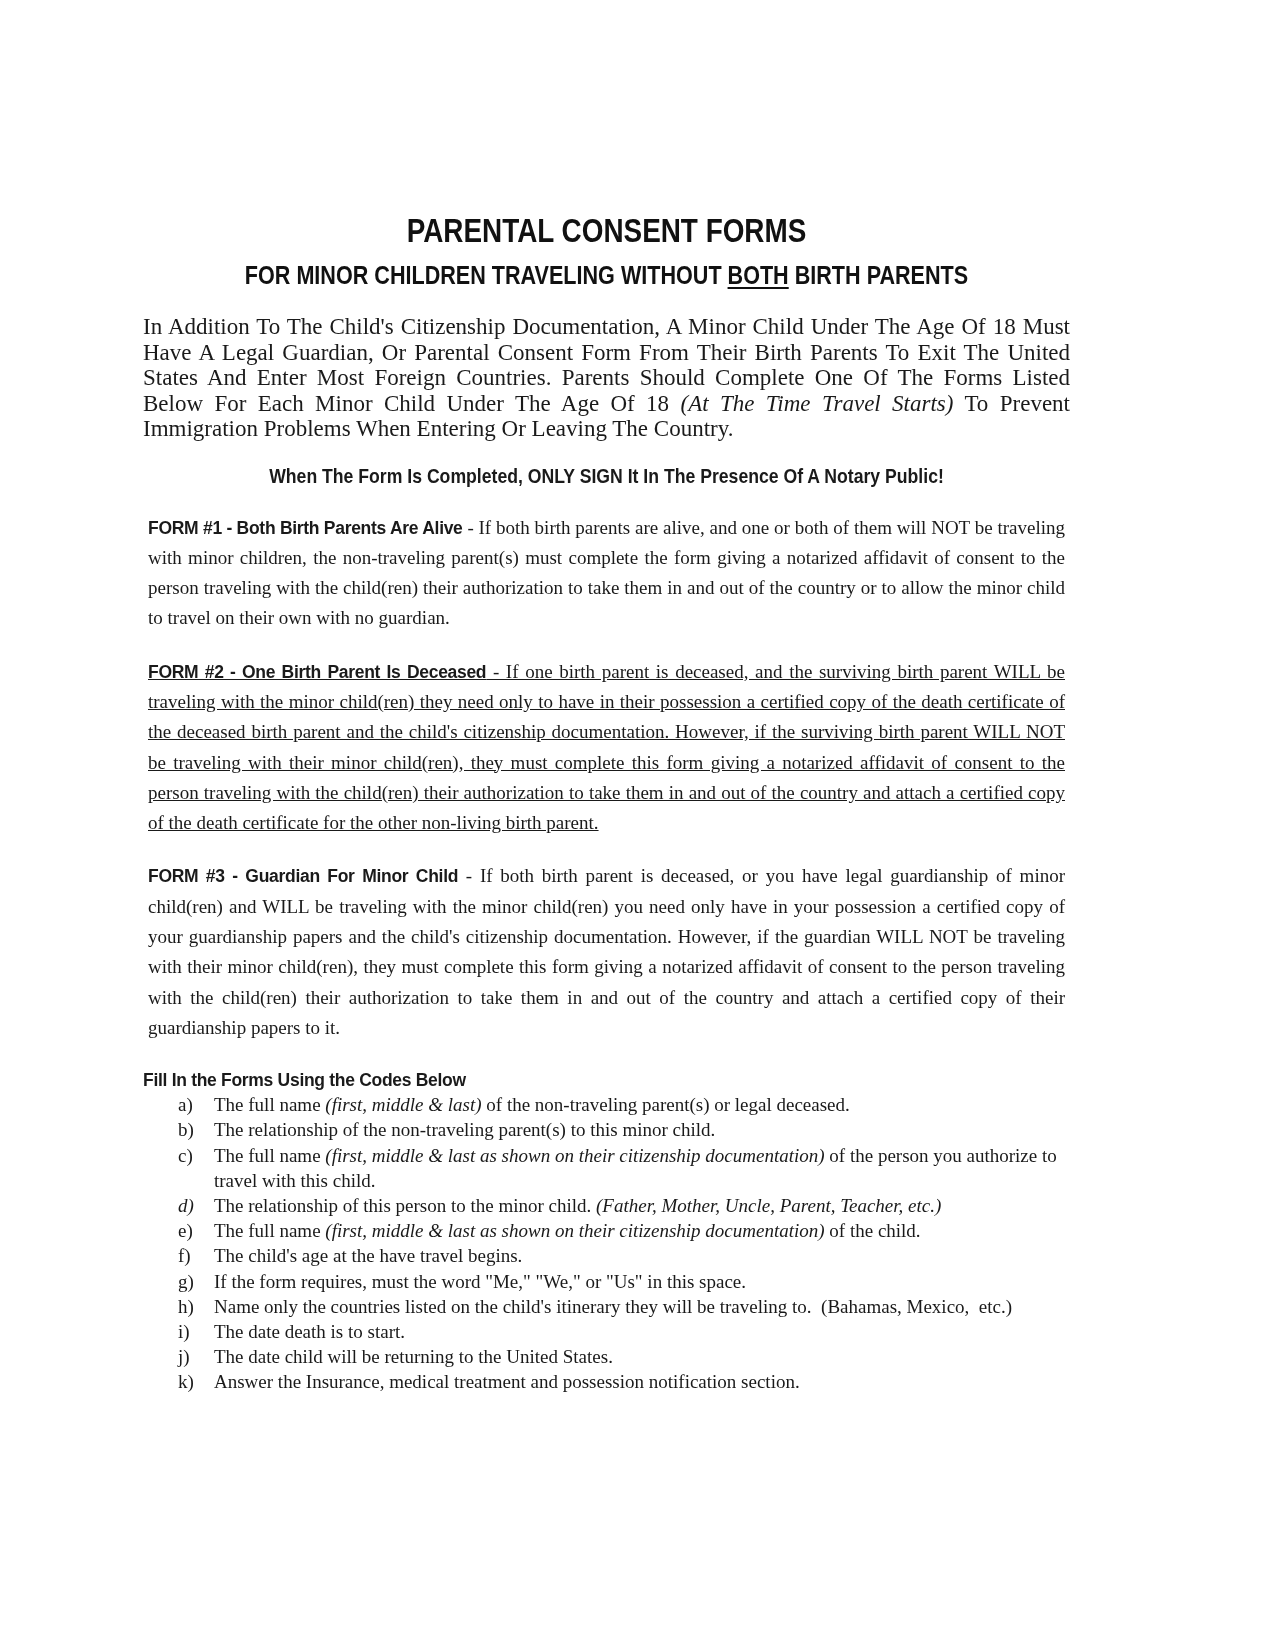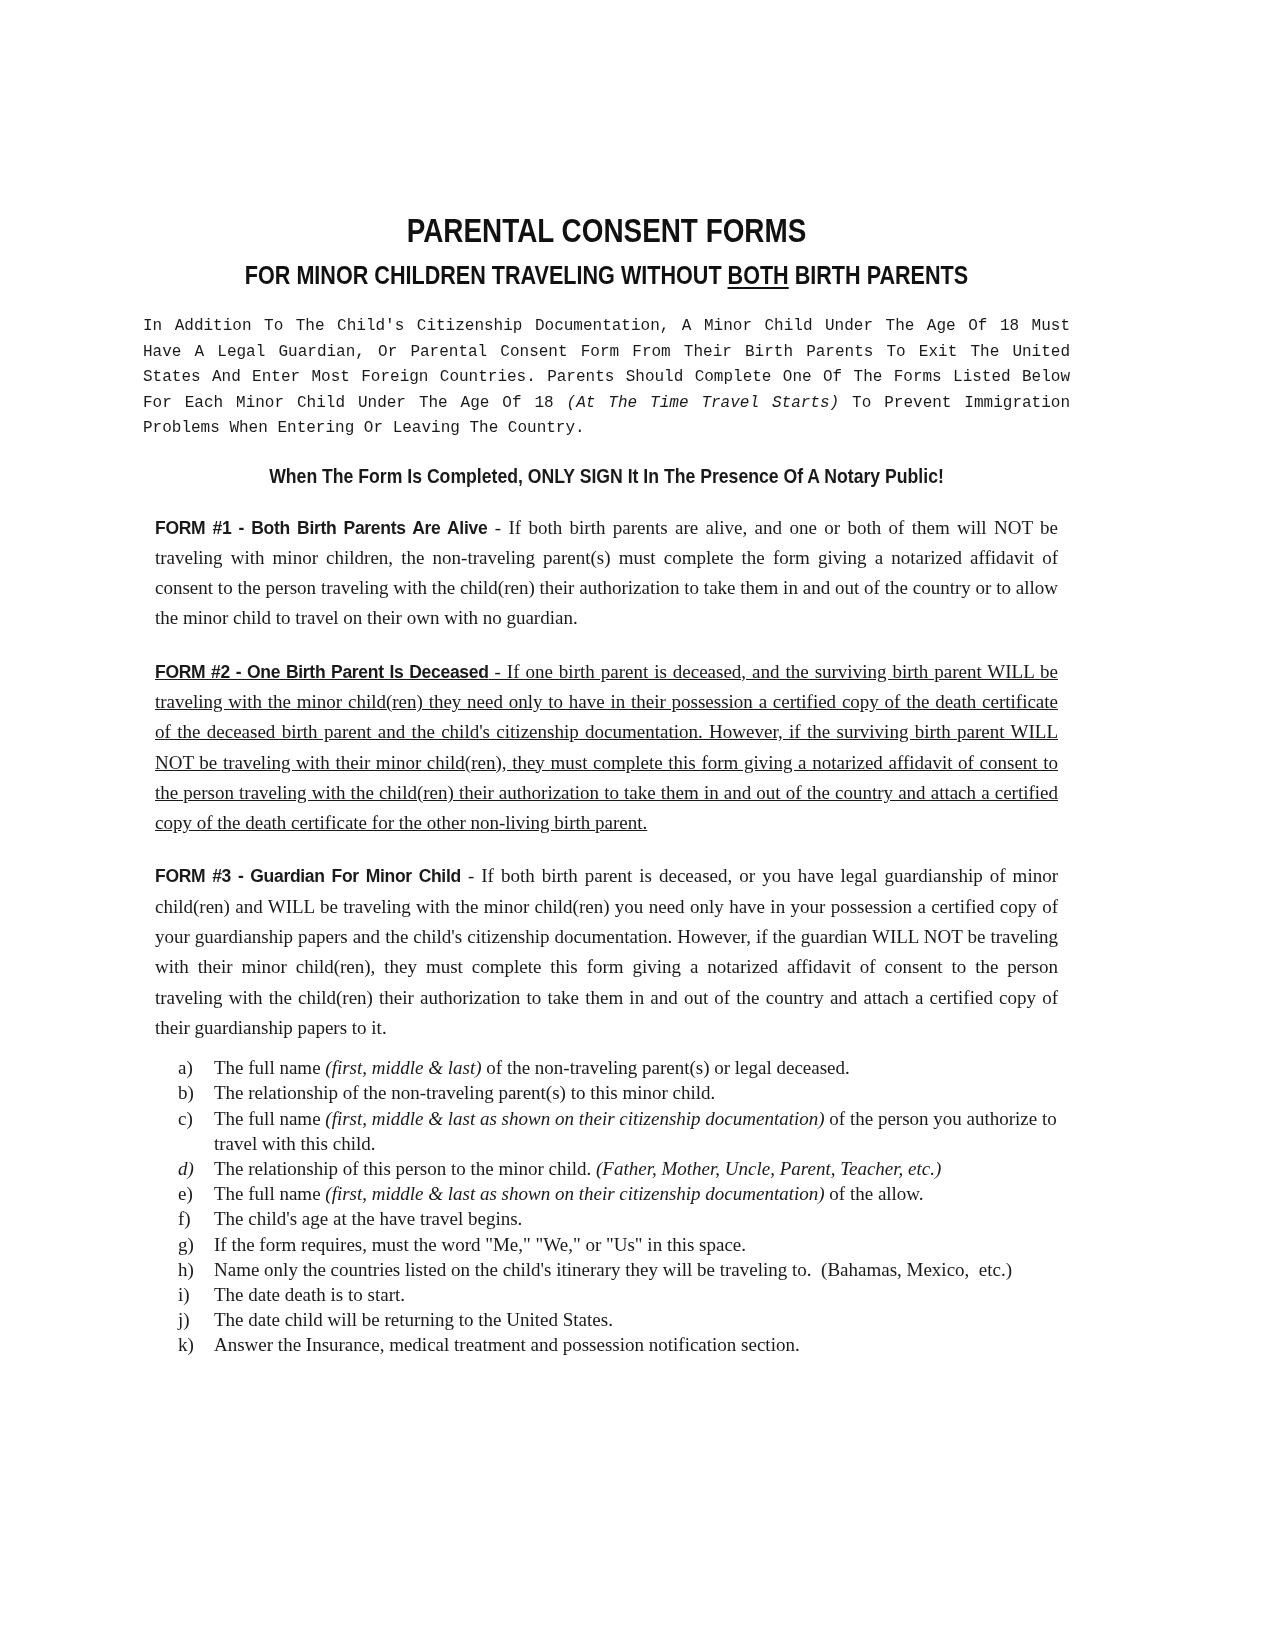--- a/index.html
+++ b/index.html
@@ -10,31 +10,31 @@
     font-size: 34px; text-align: center; letter-spacing: 0px;
     transform: scaleX(0.82); margin: 0; line-height: 44px; color: #111;
   }
   .subtitle {
     font-family: "Liberation Sans", sans-serif; font-weight: bold;
     font-size: 26px; text-align: center; white-space: nowrap;
     transform: scaleX(0.83); margin: 6px 0 0 0; line-height: 34px; color: #111;
   }
   .subtitle u { text-decoration: underline; text-underline-offset: 3px; }
   .intro {
-    font-family: Liberation Mono, monospace; font-size: 16px; line-height: 25.5px;
+    font-family: Liberation Serif, serif; font-size: 23px; line-height: 25.5px;
     text-align: justify; margin: 22px 0 0 0;
   }
   .notice {
     font-family: "Liberation Sans", sans-serif; font-weight: bold; font-size: 20.5px;
     text-align: center; white-space: nowrap; transform: scaleX(0.86);
     margin: 20px 0 0 0; line-height: 28px;
   }
   .form-para {
     font-family: "Liberation Serif", serif; font-size: 19px; line-height: 30.3px;
-    text-align: justify; margin: 12px;
+    text-align: justify; margin: 5px;
   }
   .form-para .lead {
     font-family: "Liberation Sans", sans-serif; font-weight: bold; font-size: 17.5px;
     letter-spacing: -0.3px;
   }
   #form1 { margin-top: 23px; }
   #form2 { margin-top: 23px; text-decoration: underline; }
   #form3 { margin-top: 23px; }
   .codes-heading {
     font-family: "Liberation Sans", sans-serif; font-weight: bold; font-size: 17.5px;
@@ -60,40 +60,41 @@
   <p class="intro"><span>In Addition To The Child's Citizenship Documentation, A Minor Child Under The Age Of 18 Must Have A Legal Guardian, Or Parental Consent Form From Their Birth Parents To Exit The United States And Enter Most Foreign Countries. Parents Should Complete One Of The Forms Listed Below For Each Minor Child Under The Age Of 18 </span><i>(At The Time Travel Starts)</i><span> To Prevent Immigration Problems When Entering Or Leaving The Country.</span></p>
 
   <div class="notice">When The Form Is Completed, ONLY SIGN It In The Presence Of A Notary Public!</div>
 
   <p class="form-para" id="form1"><span class="lead">FORM #1 - Both Birth Parents Are Alive</span><span> - If both birth parents are alive, and one or both of them will NOT be traveling with minor children, the non-traveling parent(s) must complete the form giving a notarized affidavit of consent to the person traveling with the child(ren) their authorization to take them in and out of the country or to allow the minor child to travel on their own with no guardian.</span></p>
 
   <p class="form-para" id="form2"><span class="lead">FORM #2 - One Birth Parent Is Deceased</span><span> - If one birth parent is deceased, and the surviving birth parent WILL be traveling with the minor child(ren) they need only to have in their possession a certified copy of the death certificate of the deceased birth parent and the child's citizenship documentation. However, if the surviving birth parent WILL NOT be traveling with their minor child(ren), they must complete this form giving a notarized affidavit of consent to the person traveling with the child(ren) their authorization to take them in and out of the country and attach a certified copy of the death certificate for the other non-living birth parent.</span></p>
 
   <p class="form-para" id="form3"><span class="lead">FORM #3 - Guardian For Minor Child</span><span> - If both birth parent is deceased, or you have legal guardianship of minor child(ren) and WILL be traveling with the minor child(ren) you need only have in your possession a certified copy of your guardianship papers and the child's citizenship documentation. However, if the guardian WILL NOT be traveling with their minor child(ren), they must complete this form giving a notarized affidavit of consent to the person traveling with the child(ren) their authorization to take them in and out of the country and attach a certified copy of their guardianship papers to it.</span></p>
 
+  <div class="codes-heading">Fill In the Forms Using the Codes Below</div>
   <ul class="codes">
     <li>
         <span class="letter">a)</span>
         <span class="text"><span>The full name </span><i>(first, middle &amp; last)</i><span> of the non-traveling parent(s) or legal deceased.</span></span>
       </li>
     <li>
         <span class="letter">b)</span>
         <span class="text"><span>The relationship of the non-traveling parent(s) to this minor child.</span><i></i><span></span></span>
       </li>
     <li>
         <span class="letter">c)</span>
         <span class="text"><span>The full name </span><i>(first, middle &amp; last as shown on their citizenship documentation)</i><span> of the person you authorize to travel with this child.</span></span>
       </li>
     <li>
         <span class="letter italic">d)</span>
         <span class="text"><span>The relationship of this person to the minor child. </span><i>(Father, Mother, Uncle, Parent, Teacher, etc.)</i><span></span></span>
       </li>
     <li>
         <span class="letter">e)</span>
-        <span class="text"><span>The full name </span><i>(first, middle &amp; last as shown on their citizenship documentation)</i><span> of the allow.</span></span>
+        <span class="text"><span>The full name </span><i>(first, middle &amp; last as shown on their citizenship documentation)</i><span> of the child.</span></span>
       </li>
     <li>
         <span class="letter">f)</span>
         <span class="text"><span>The child's age at the have travel begins.</span><i></i><span></span></span>
       </li>
     <li>
         <span class="letter">g)</span>
         <span class="text"><span>If the form requires, must the word "Me," "We," or "Us" in this space.</span><i></i><span></span></span>
       </li>
     <li>

